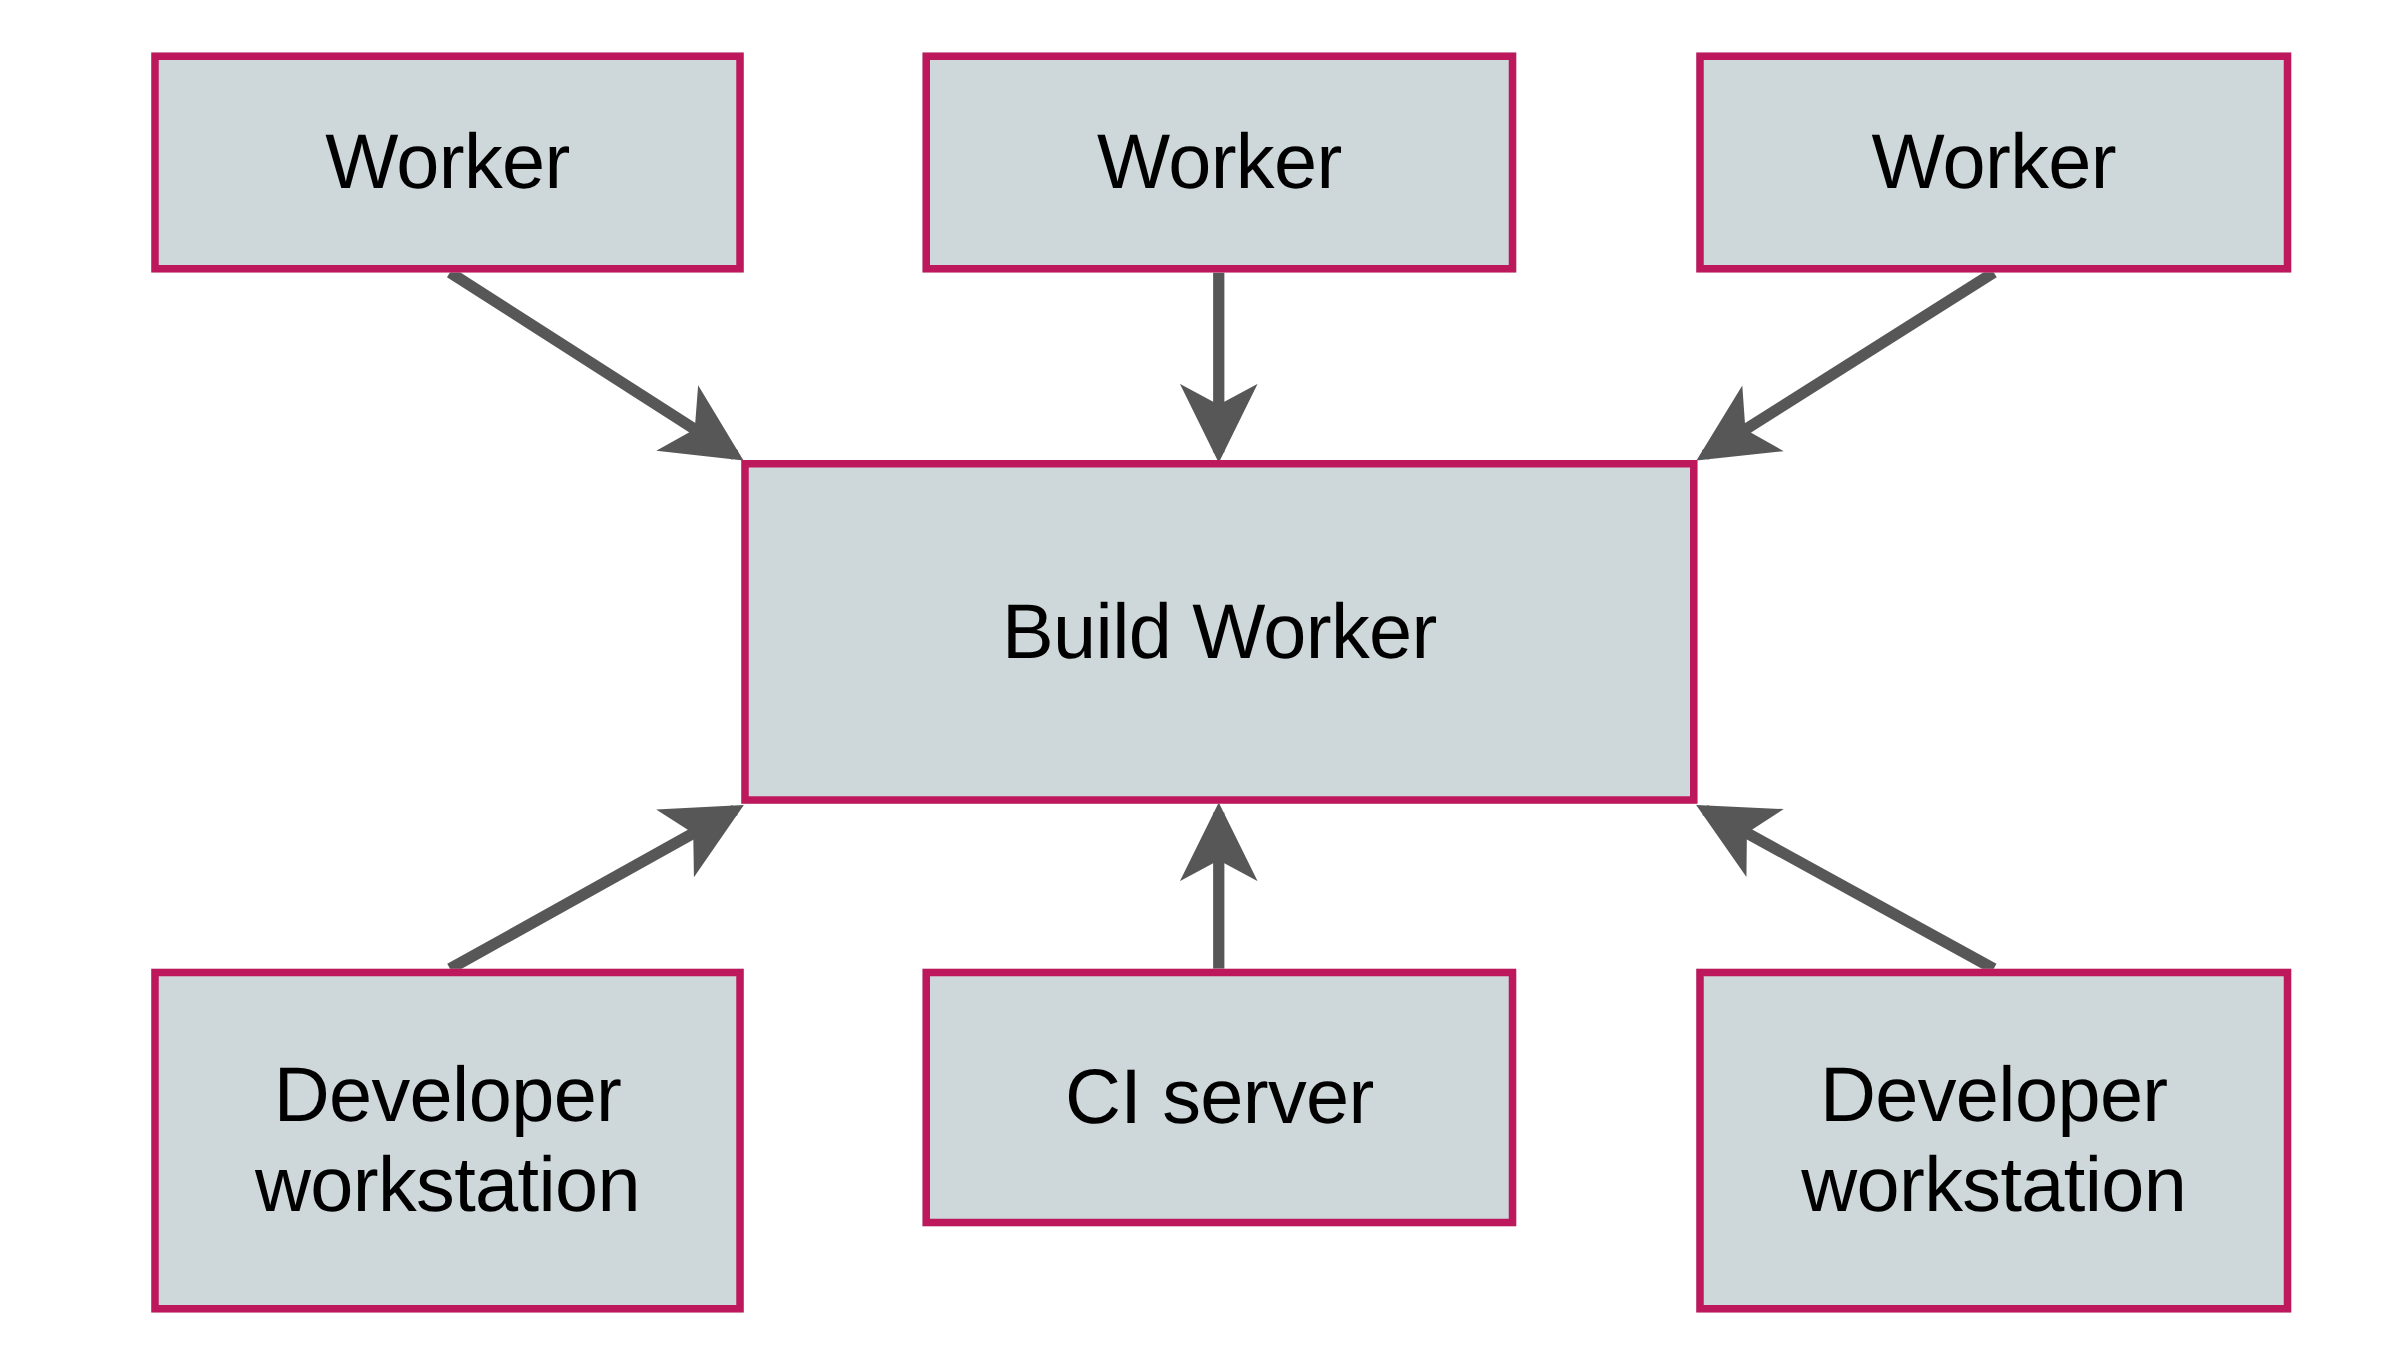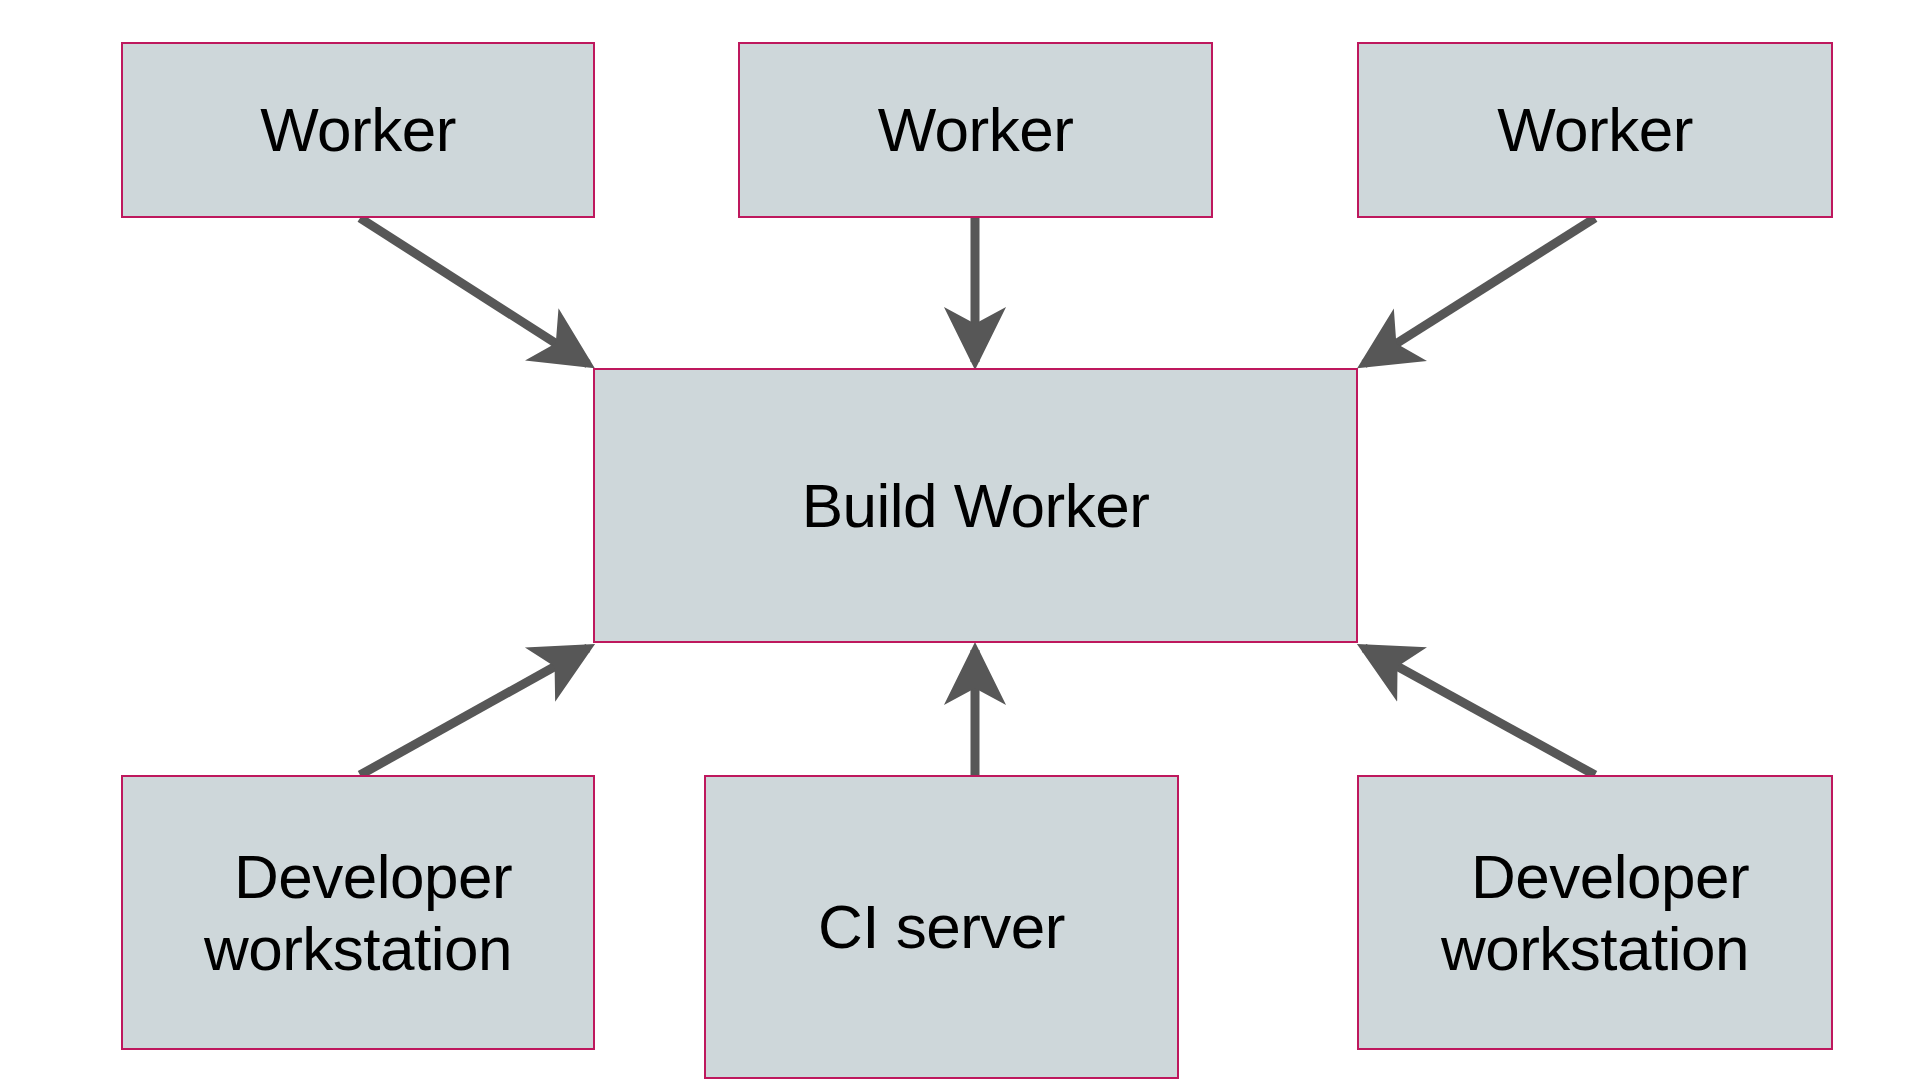--- a/index.html
+++ b/index.html
@@ -22,45 +22,45 @@
     position: absolute;
     left: 0;
     top: 0;
     width: 1910px;
     height: 1090px;
   }
   .node {
     position: absolute;
     box-sizing: border-box;
     background: #ced7da;
-    border: 2px solid #be185d;
+    border: 6px solid #be185d;
     display: flex;
     align-items: center;
     justify-content: center;
-    text-align: right;
+    text-align: center;
     z-index: 2;
   }
   .node-label {
     color: #000000;
     font-family: "Liberation Sans", sans-serif;
     font-weight: 400;
     font-size: 62px;
     line-height: 1.15;
     letter-spacing: -0.5px;
     white-space: pre-line;
   }
   
   #node-worker-1 { left: 121px; top: 42px;  width: 474px; height: 176px; }
   #node-worker-2 { left: 738px; top: 42px;  width: 475px; height: 176px; }
   #node-worker-3 { left: 1357px; top: 42px; width: 476px; height: 176px; }
   
   #node-build-master { left: 593px; top: 368px; width: 765px; height: 275px; }
   
   #node-dev-workstation-left  { left: 121px;  top: 775px; width: 474px; height: 275px; }
-  #node-ci-server             { left: 704px;  top: 775px; width: 475px; height: 304px; }
+  #node-ci-server             { left: 738px;  top: 775px; width: 475px; height: 206px; }
   #node-dev-workstation-right { left: 1357px; top: 775px; width: 476px; height: 275px; }
 </style>
 </head>
 <body>
 
 <div id="diagram-canvas">
 
   <svg id="arrow-layer" viewBox="0 0 1910 1090" width="1910" height="1090" xmlns="http://www.w3.org/2000/svg">
     <defs>
       <marker id="arrowhead" markerWidth="7.2" markerHeight="7.2" refX="6.1" refY="3.6" orient="auto" markerUnits="strokeWidth">

